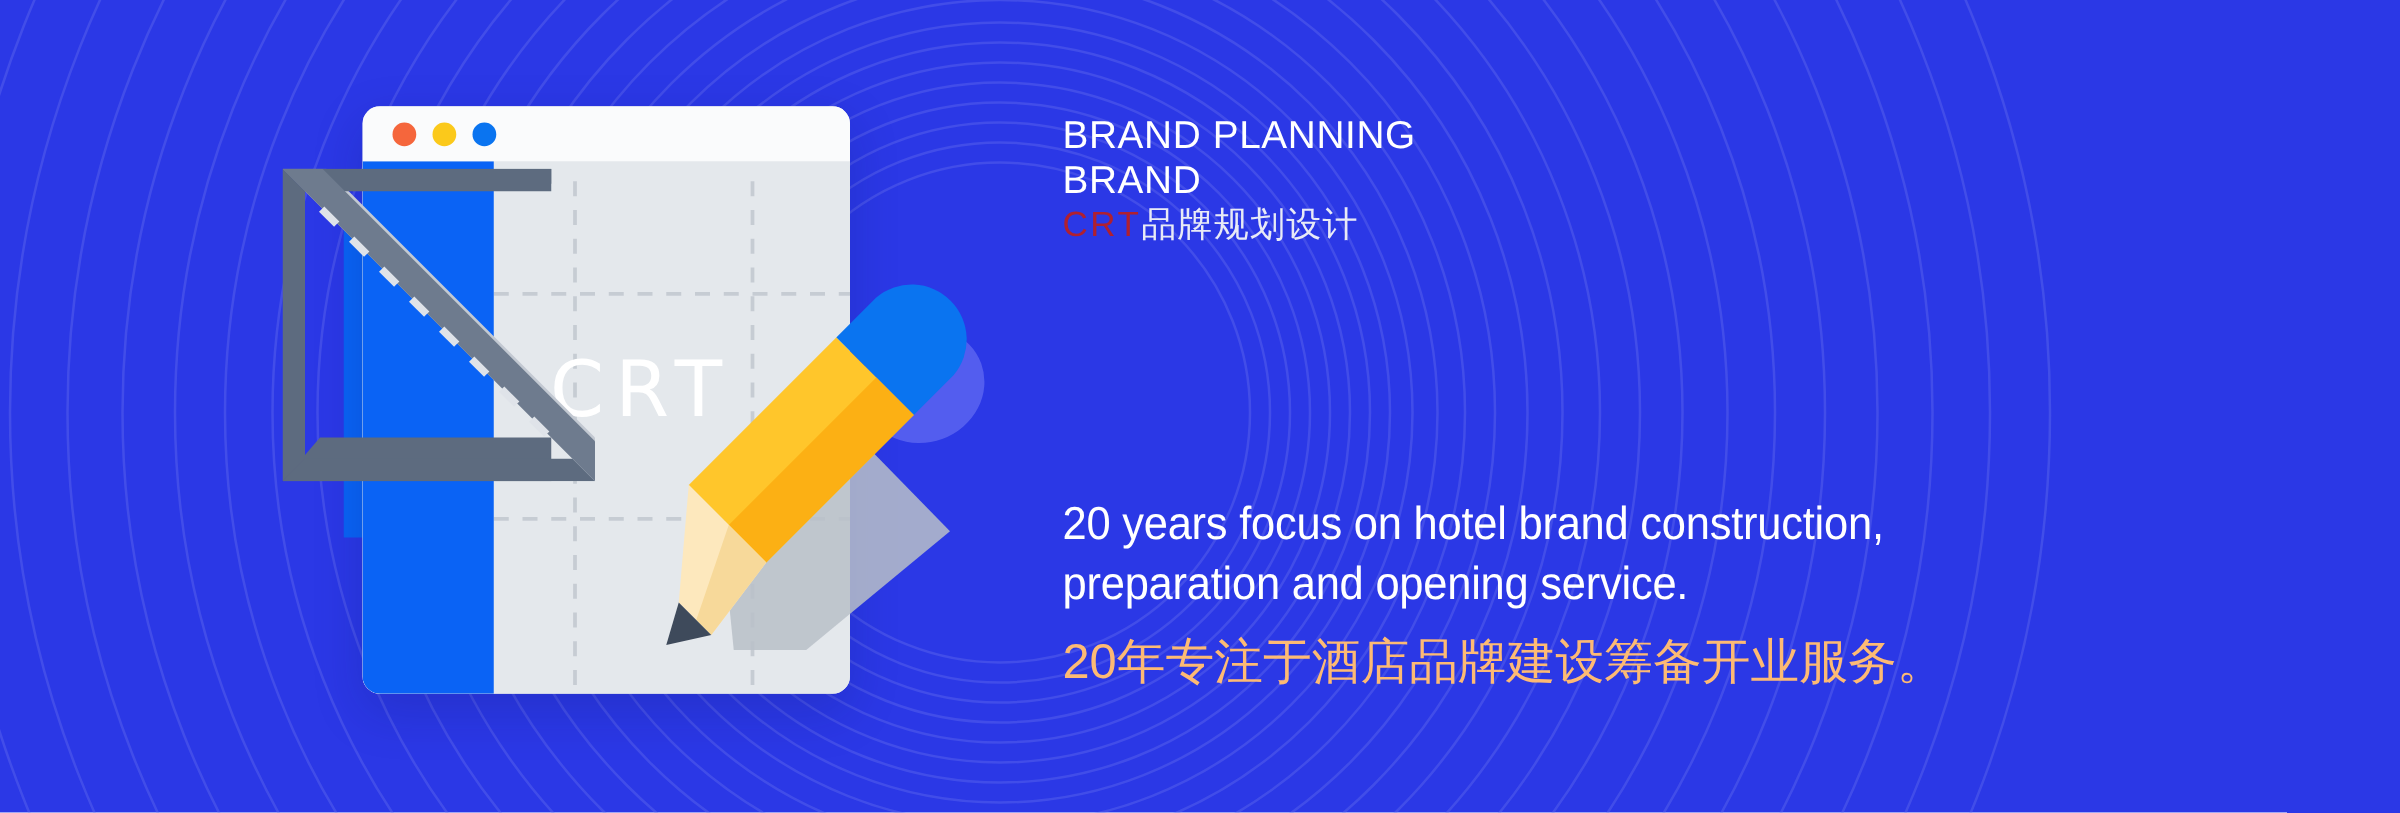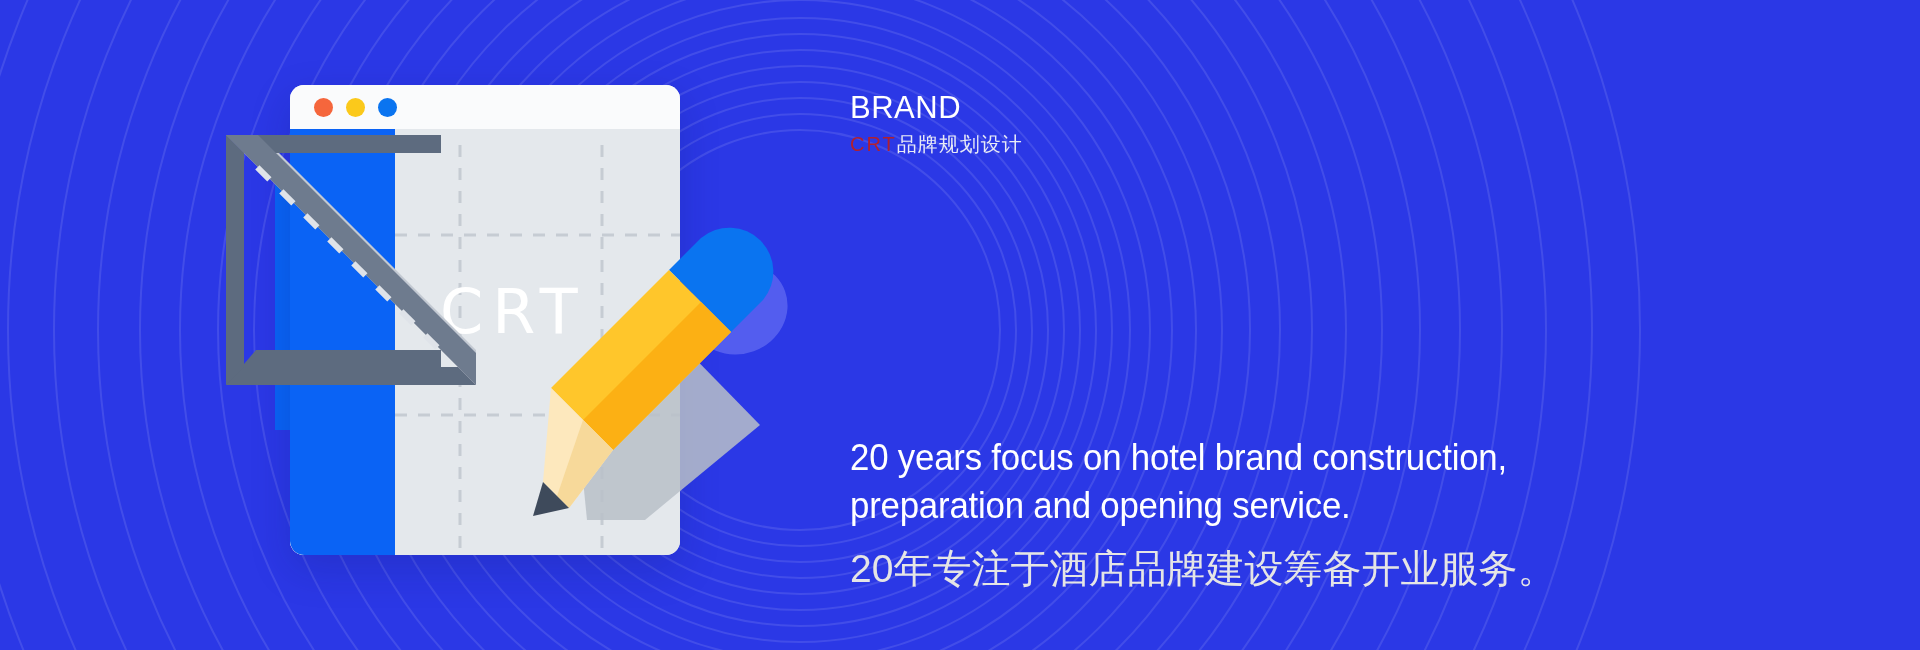--- a/index.html
+++ b/index.html
@@ -147,54 +147,53 @@
   .eyebrow-line {
     font-size: 31px;
     line-height: 36px;
     color: #ffffff;
     letter-spacing: 0.5px;
     font-weight: 400;
     white-space: nowrap;
   }
   .eyebrow-cn {
     margin-top: 5px;
-    font-size: 20px;
+    font-size: 28px;
     line-height: 26px;
     color: #e8eaf6;
     letter-spacing: 1px;
     white-space: nowrap;
   }
   .eyebrow-cn .crt-red {
     color: #b02030;
     letter-spacing: 2px;
   }
 
   .tagline {
     position: absolute;
     left: 0;
     top: 395px;
     width: 900px;
-    margin-top: 39px;
   }
   .tagline-en {
     font-size: 37px;
     line-height: 48px;
     color: #ffffff;
     font-weight: 400;
     letter-spacing: -0.2px;
     font-family: "Liberation Sans Narrow", "Liberation Sans", sans-serif;
     transform: scaleX(0.94);
     transform-origin: left center;
     white-space: nowrap;
   }
   .tagline-cn {
     margin-top: 14px;
     font-size: 39px;
     line-height: 50px;
-    color: #e5e5e5;
+    color: #fdba74;
     letter-spacing: 0px;
     white-space: nowrap;
   }
 </style>
 </head>
 <body>
 
 <div class="banner">
 
   <svg class="arcs" viewBox="0 0 1920 650" preserveAspectRatio="none">
@@ -293,20 +292,21 @@
       <polygon points="58,200 88,230 44,288 32,276" fill="#f7d99a"></polygon>
 
       <polygon points="18,262 44,288 8,296" fill="#3e4a5b"></polygon>
     </svg>
 
   </div>
 
   <div class="copy">
 
     <div class="eyebrow">
+      <div class="eyebrow-line">BRAND PLANNING</div>
       <div class="eyebrow-line">BRAND</div>
       <div class="eyebrow-cn">
         <span class="crt-red">CRT</span><span>品牌规划设计</span>
       </div>
     </div>
 
     <div class="tagline">
       <div class="tagline-en">20 years focus on hotel brand construction,</div>
       <div class="tagline-en">preparation and opening service.</div>
       <div class="tagline-cn">20年专注于酒店品牌建设筹备开业服务。</div>

